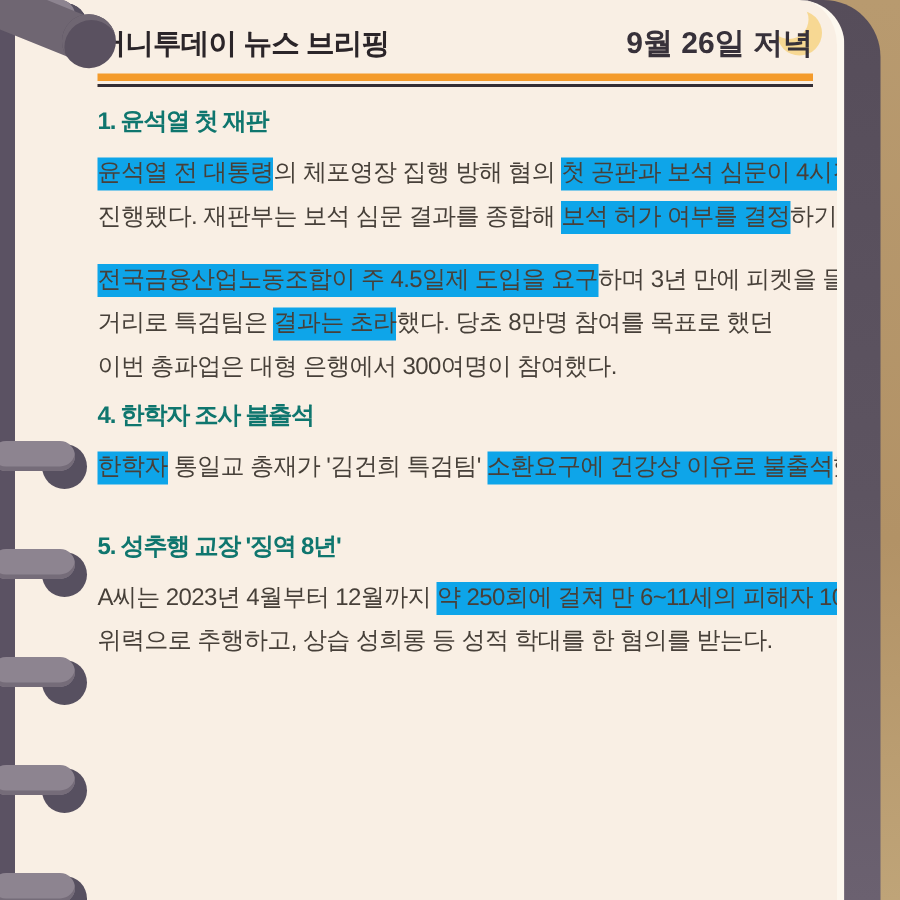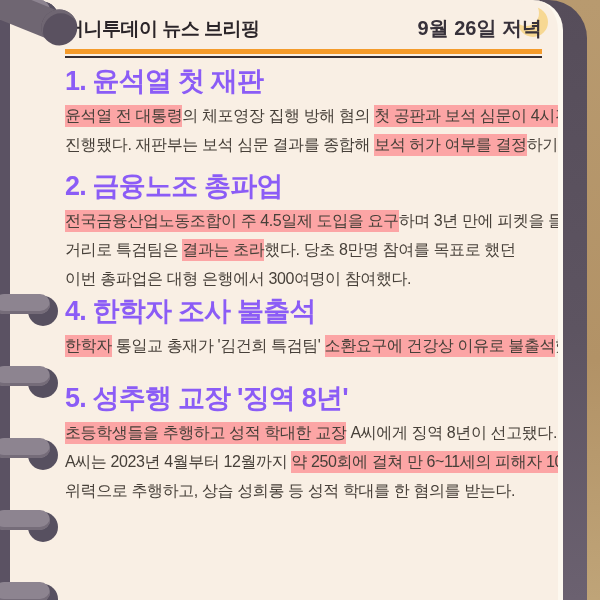--- a/index.html
+++ b/index.html
@@ -71,28 +71,28 @@
   .rule-orange { height:5px; background:#f49b2b; margin:7px 8px 0 0; }
   .rule-dark   { height:2px; background:#332d33; margin:2px 8px 0 0; }
   
   section { margin:0; }
   section:nth-of-type(1){margin-top:9px;}
   section:nth-of-type(2){margin-top:13px;}
   section:nth-of-type(3){margin-top:4px;}
   section:nth-of-type(4){margin-top:24px;}
   section:nth-of-type(5){margin-top:9px;}
   section h2 {
-    margin:0 0 5px 0; font-size:27px; line-height:29px; font-weight:900;
-    color:#8b5cf6; letter-spacing:-0.8px;
+    margin:0 0 5px 0; font-size:16px; line-height:29px; font-weight:900;
+    color:#0f766e; letter-spacing:-0.8px;
   }
   .bline {
     font-size:16px; line-height:29px; color:#474039;
     letter-spacing:-0.4px; white-space:nowrap;
   }
-  .bline mark { background:#fca5a5; color:inherit; padding:2px 0 3px; }
+  .bline mark { background:#0ea5e9; color:inherit; padding:2px 0 3px; }
 </style>
 </head>
 <body>
 
 <div class="cover-band"></div>
 
 <div class="page">
   <header class="hdr">
     <div class="hdr-title">머니투데이 뉴스 브리핑</div>
     <div class="hdr-date">
@@ -103,32 +103,30 @@
   <div class="rule-orange"></div>
   <div class="rule-dark"></div>
 
   <main id="news-list">
       <section>
         <h2>1. 윤석열 첫 재판</h2>
         <div class="bline"><mark>윤석열 전 대통령</mark><span>의 체포영장 집행 방해 혐의 </span><mark>첫 공판과 보석 심문이 4시간</mark></div>
         <div class="bline"><span>진행됐다. 재판부는 보석 심문 결과를 종합해 </span><mark>보석 허가 여부를 결정</mark><span>하기로 했다.</span></div>
       </section>
       <section>
-        <h2>2. 금융노조 총파업</h2>
         <div class="bline"><mark>전국금융산업노동조합이 주 4.5일제 도입을 요구</mark><span>하며 3년 만에 피켓을 들고</span></div>
         <div class="bline"><span>거리로 특검팀은 </span><mark>결과는 초라</mark><span>했다. 당초 8만명 참여를 목표로 했던</span></div>
         <div class="bline"><span>이번 총파업은 대형 은행에서 300여명이 참여했다.</span></div>
       </section>
       <section>
         <h2>4. 한학자 조사 불출석</h2>
         <div class="bline"><mark>한학자</mark><span> 통일교 총재가 '김건희 특검팀' </span><mark>소환요구에 건강상 이유로 불출석</mark><span>했다.</span></div>
       </section>
       <section>
         <h2>5. 성추행 교장 '징역 8년'</h2>
-        <div class="bline"><mark>초등학생들을 추행하고 성적 학대한 교장</mark><span> A씨에게 징역 8년이 선고됐다.</span></div>
         <div class="bline"><span>A씨는 2023년 4월부터 12월까지 </span><mark>약 250회에 걸쳐 만 6~11세의 피해자 10명</mark></div>
         <div class="bline"><span>위력으로 추행하고, 상습 성희롱 등 성적 학대를 한 혐의를 받는다.</span></div>
       </section>
     </main>
 </div>
 
 <div class="spine"></div>
 
 <div class="ring">
     <span class="knob"></span>

